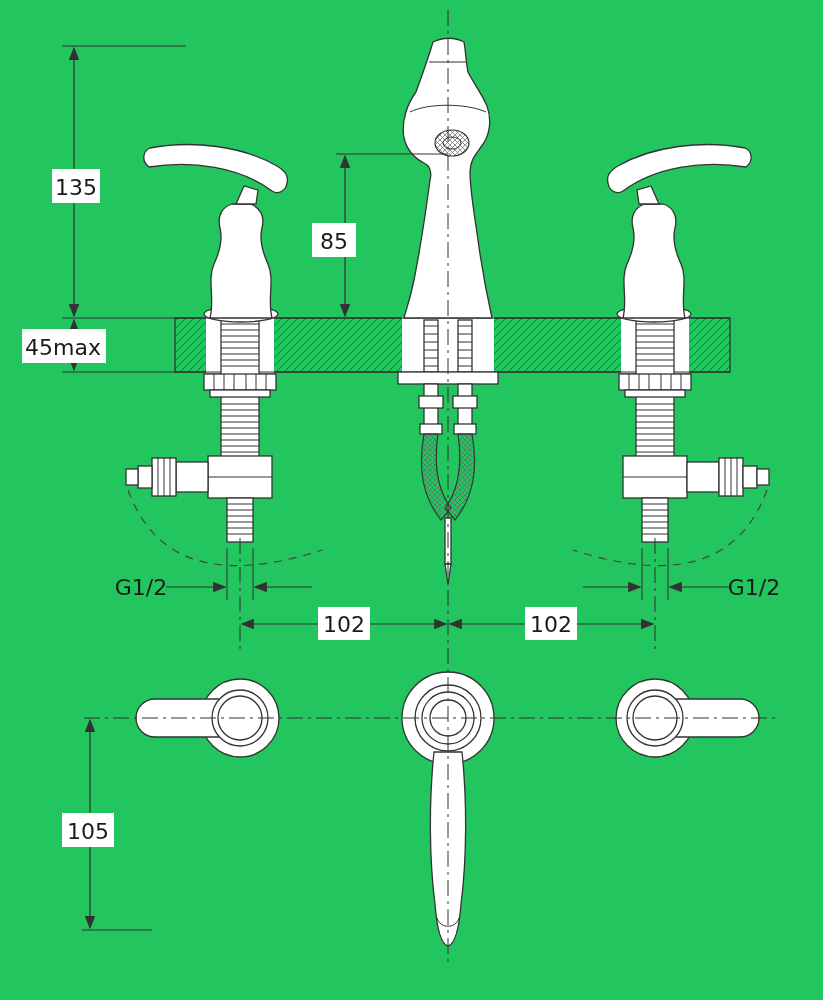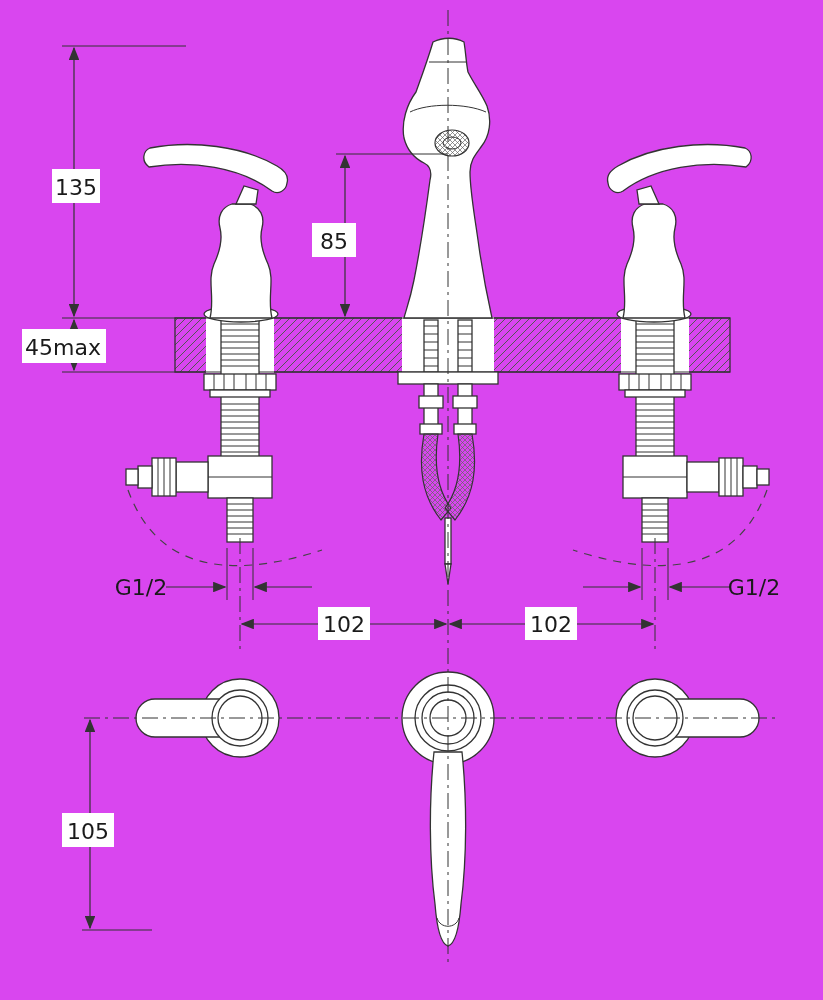--- a/index.html
+++ b/index.html
@@ -1,16 +1,16 @@
 <!DOCTYPE html>
 <html><head>
 <meta charset="utf-8">
 <style>
   html,body{margin:0;padding:0;background:#fff;}
-  #page{position:relative;width:823px;height:1000px;background:#d946ef;overflow:hidden;
+  #page{position:relative;width:823px;height:1000px;background:#22c55e;overflow:hidden;
         font-family:"DejaVu Sans",sans-serif;}
   svg{display:block;}
   .outline{fill:#fff;stroke:#333;stroke-width:1.3;}
   .thin{stroke:#333;stroke-width:1;fill:none;}
   .dimline{stroke:#333;stroke-width:1.2;fill:none;}
   .extline{stroke:#333;stroke-width:1;fill:none;}
   .cline{stroke:#333;stroke-width:1;fill:none;stroke-dasharray:16 5 3 5;}
   .dashed{stroke:#444;stroke-width:1.2;fill:none;stroke-dasharray:8 7;}
   .dim-label{font-size:22px;fill:#1a1a1a;text-anchor:middle;dominant-baseline:central;}
   .lblbg{fill:#fff;}

